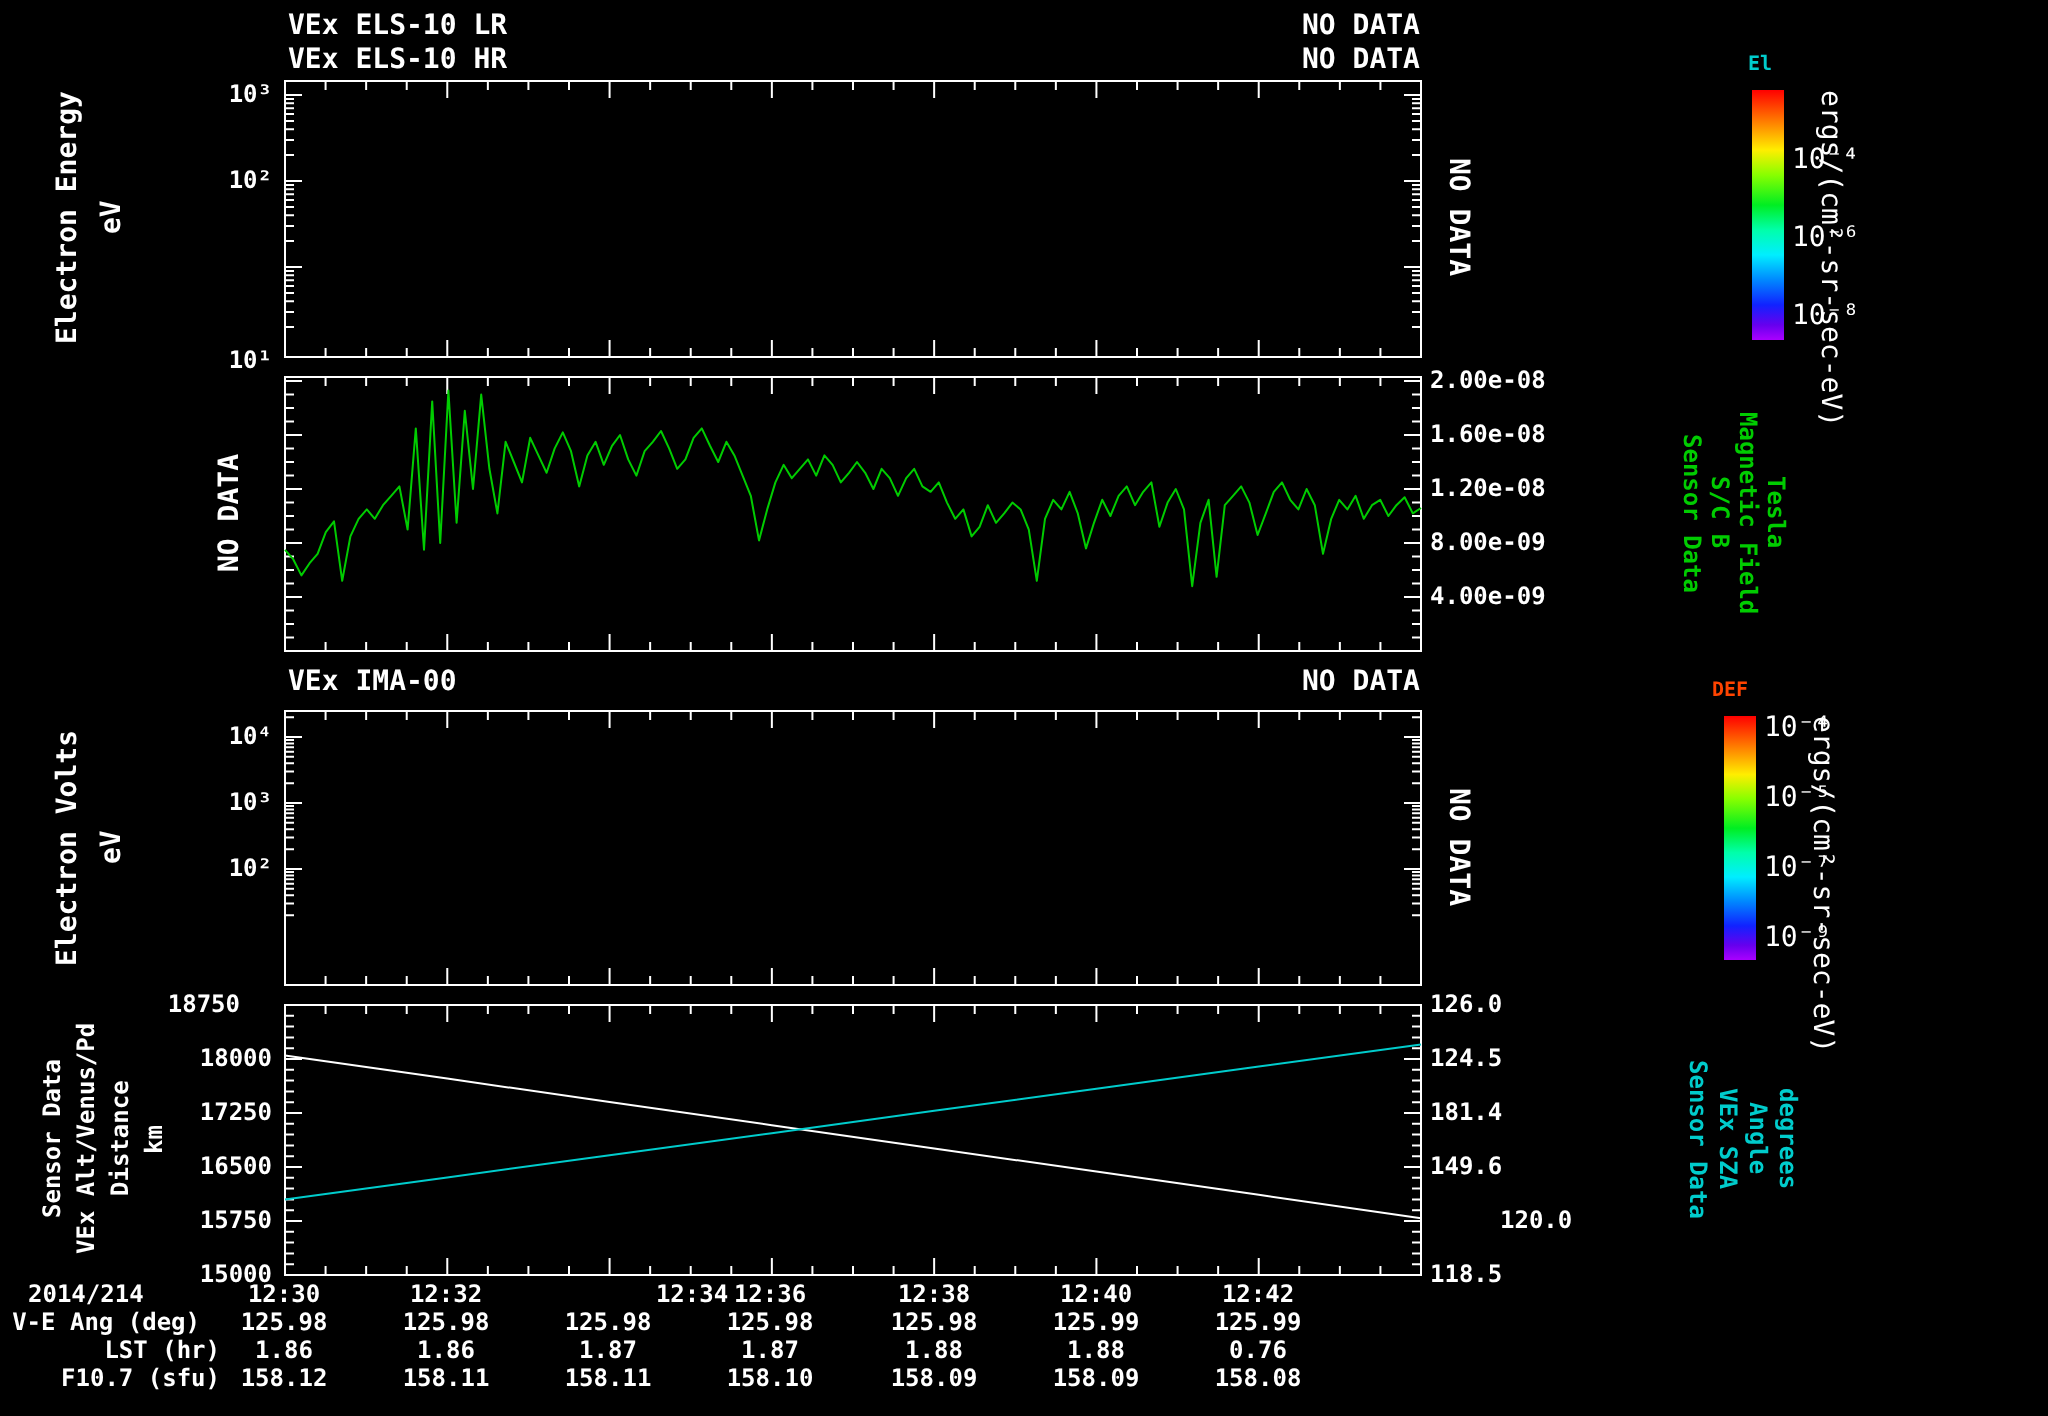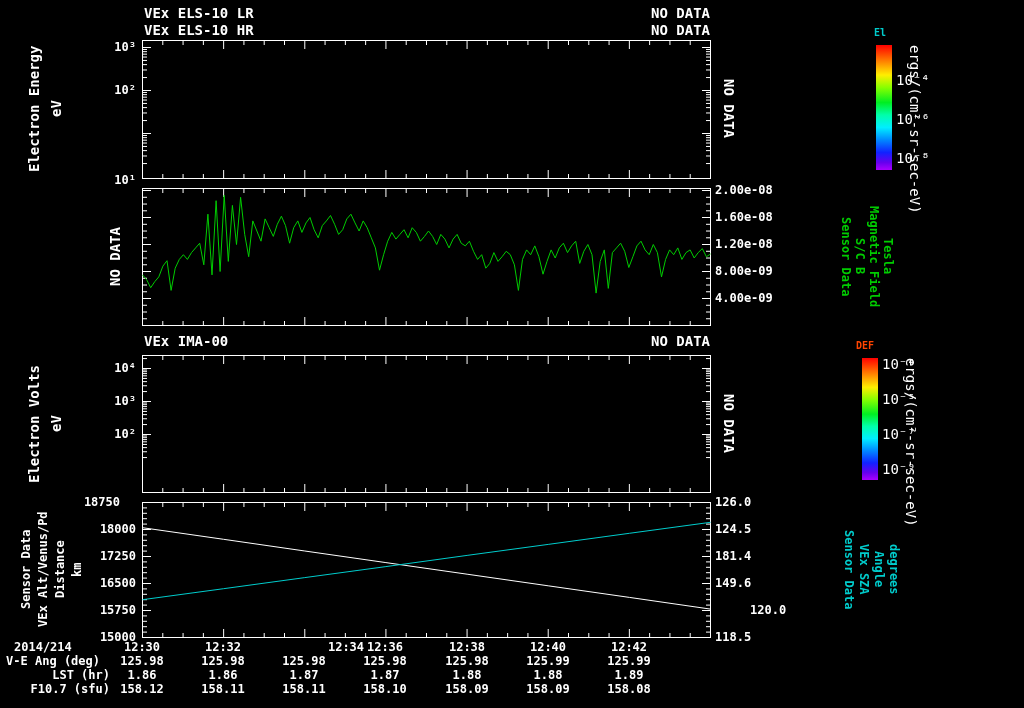--- a/index.html
+++ b/index.html
@@ -133,21 +133,21 @@
     <div class="txt t12 tc" style="left: 467px; top: 661px;">125.98</div>
     <div class="txt t12 tc" style="left: 548px; top: 661px;">125.99</div>
     <div class="txt t12 tc" style="left: 629px; top: 661px;">125.99</div>
     <div class="txt t12 tr" style="left: 110px; top: 675px;">LST (hr)</div>
     <div class="txt t12 tc" style="left: 142px; top: 675px;">1.86</div>
     <div class="txt t12 tc" style="left: 223px; top: 675px;">1.86</div>
     <div class="txt t12 tc" style="left: 304px; top: 675px;">1.87</div>
     <div class="txt t12 tc" style="left: 385px; top: 675px;">1.87</div>
     <div class="txt t12 tc" style="left: 467px; top: 675px;">1.88</div>
     <div class="txt t12 tc" style="left: 548px; top: 675px;">1.88</div>
-    <div class="txt t12 tc" style="left: 629px; top: 675px;">1.89</div>
+    <div class="txt t12 tc" style="left: 629px; top: 675px;">0.76</div>
     <div class="txt t12 tr" style="left: 110px; top: 689px;">F10.7 (sfu)</div>
     <div class="txt t12 tc" style="left: 142px; top: 689px;">158.12</div>
     <div class="txt t12 tc" style="left: 223px; top: 689px;">158.11</div>
     <div class="txt t12 tc" style="left: 304px; top: 689px;">158.11</div>
     <div class="txt t12 tc" style="left: 385px; top: 689px;">158.10</div>
     <div class="txt t12 tc" style="left: 467px; top: 689px;">158.09</div>
     <div class="txt t12 tc" style="left: 548px; top: 689px;">158.09</div>
     <div class="txt t12 tc" style="left: 629px; top: 689px;">158.08</div>
   </div>
 

